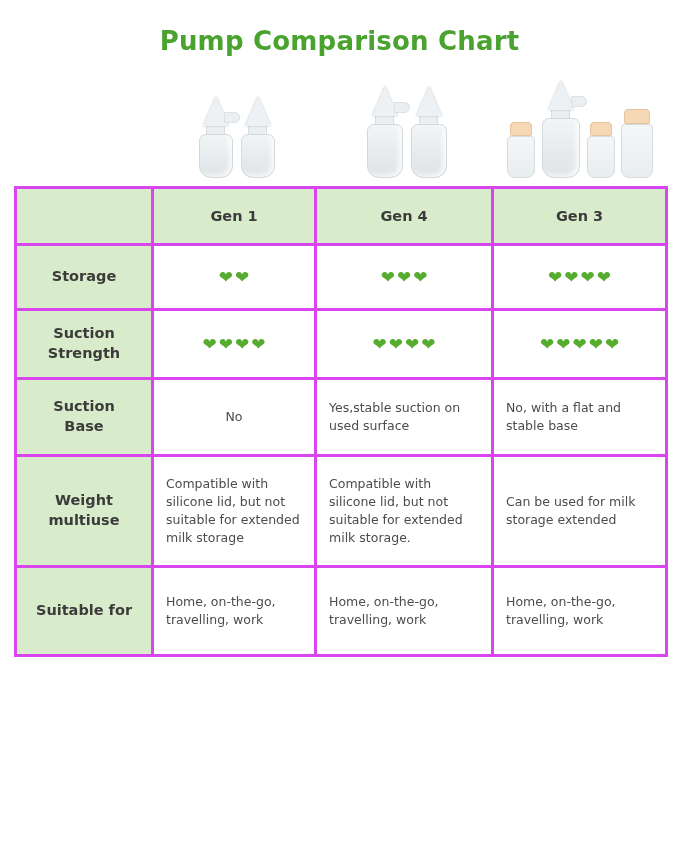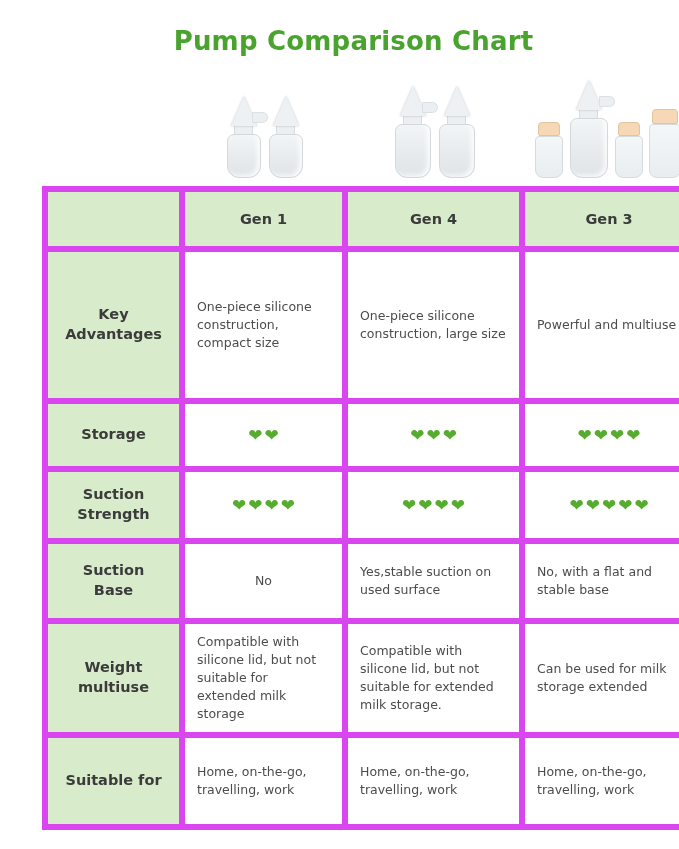--- a/index.html
+++ b/index.html
@@ -12,21 +12,20 @@
     height: 849px;
     font-family: "DejaVu Sans", sans-serif;
     color: #3a3a3a;
     overflow: hidden;
   }
   .page {
     position: relative;
     width: 679px;
     height: 849px;
     box-sizing: border-box;
-    padding-left: 28px;
   }
   .title {
     text-align: center;
     font-family: "DejaVu Sans", sans-serif;
     font-weight: bold;
     font-size: 26px;
     color: #4aa32e;
     letter-spacing: 0.2px;
     padding-top: 26px;
     margin: 0;
@@ -121,21 +120,21 @@
   .bottle.lg .cap { width: 24px; height: 13px; }
 
   
   table.cmp {
     border-collapse: collapse;
     width: 651px;
     margin: 8px 14px 0 14px;
     table-layout: fixed;
   }
   table.cmp th, table.cmp td {
-    border: 6px solid #d946ef;
+    border: 3px solid #d946ef;
     vertical-align: middle;
   }
   col.lbl { width: 137px; }
   col.g1  { width: 163px; }
   col.g2  { width: 177px; }
   col.g3  { width: 174px; }
 
   thead th {
     background: #d8eccb;
     height: 52px;
@@ -248,29 +247,20 @@
     <thead>
       <tr>
         <th class="corner"></th>
         <th>Gen 1</th>
         <th>Gen 4</th>
         <th>Gen 3</th>
       </tr>
     </thead>
     <tbody>
 
-      <tr>
-        <td class="rowlabel">
-          <div>Key</div>
-          <div>Advantages</div>
-        </td>
-        <td class="val" style="height:130px">One-piece silicone construction, compact size</td>
-        <td class="val">One-piece silicone construction, large size</td>
-        <td class="val">Powerful and multiuse</td>
-      </tr>
 
 
       <tr>
         <td class="rowlabel">Storage</td>
         <td class="hearts" style="height:50px"><span class="heart">❤</span><span class="heart">❤</span></td>
         <td class="hearts"><span class="heart">❤</span><span class="heart">❤</span><span class="heart">❤</span></td>
         <td class="hearts"><span class="heart">❤</span><span class="heart">❤</span><span class="heart">❤</span><span class="heart">❤</span></td>
       </tr>
 
       <tr>

